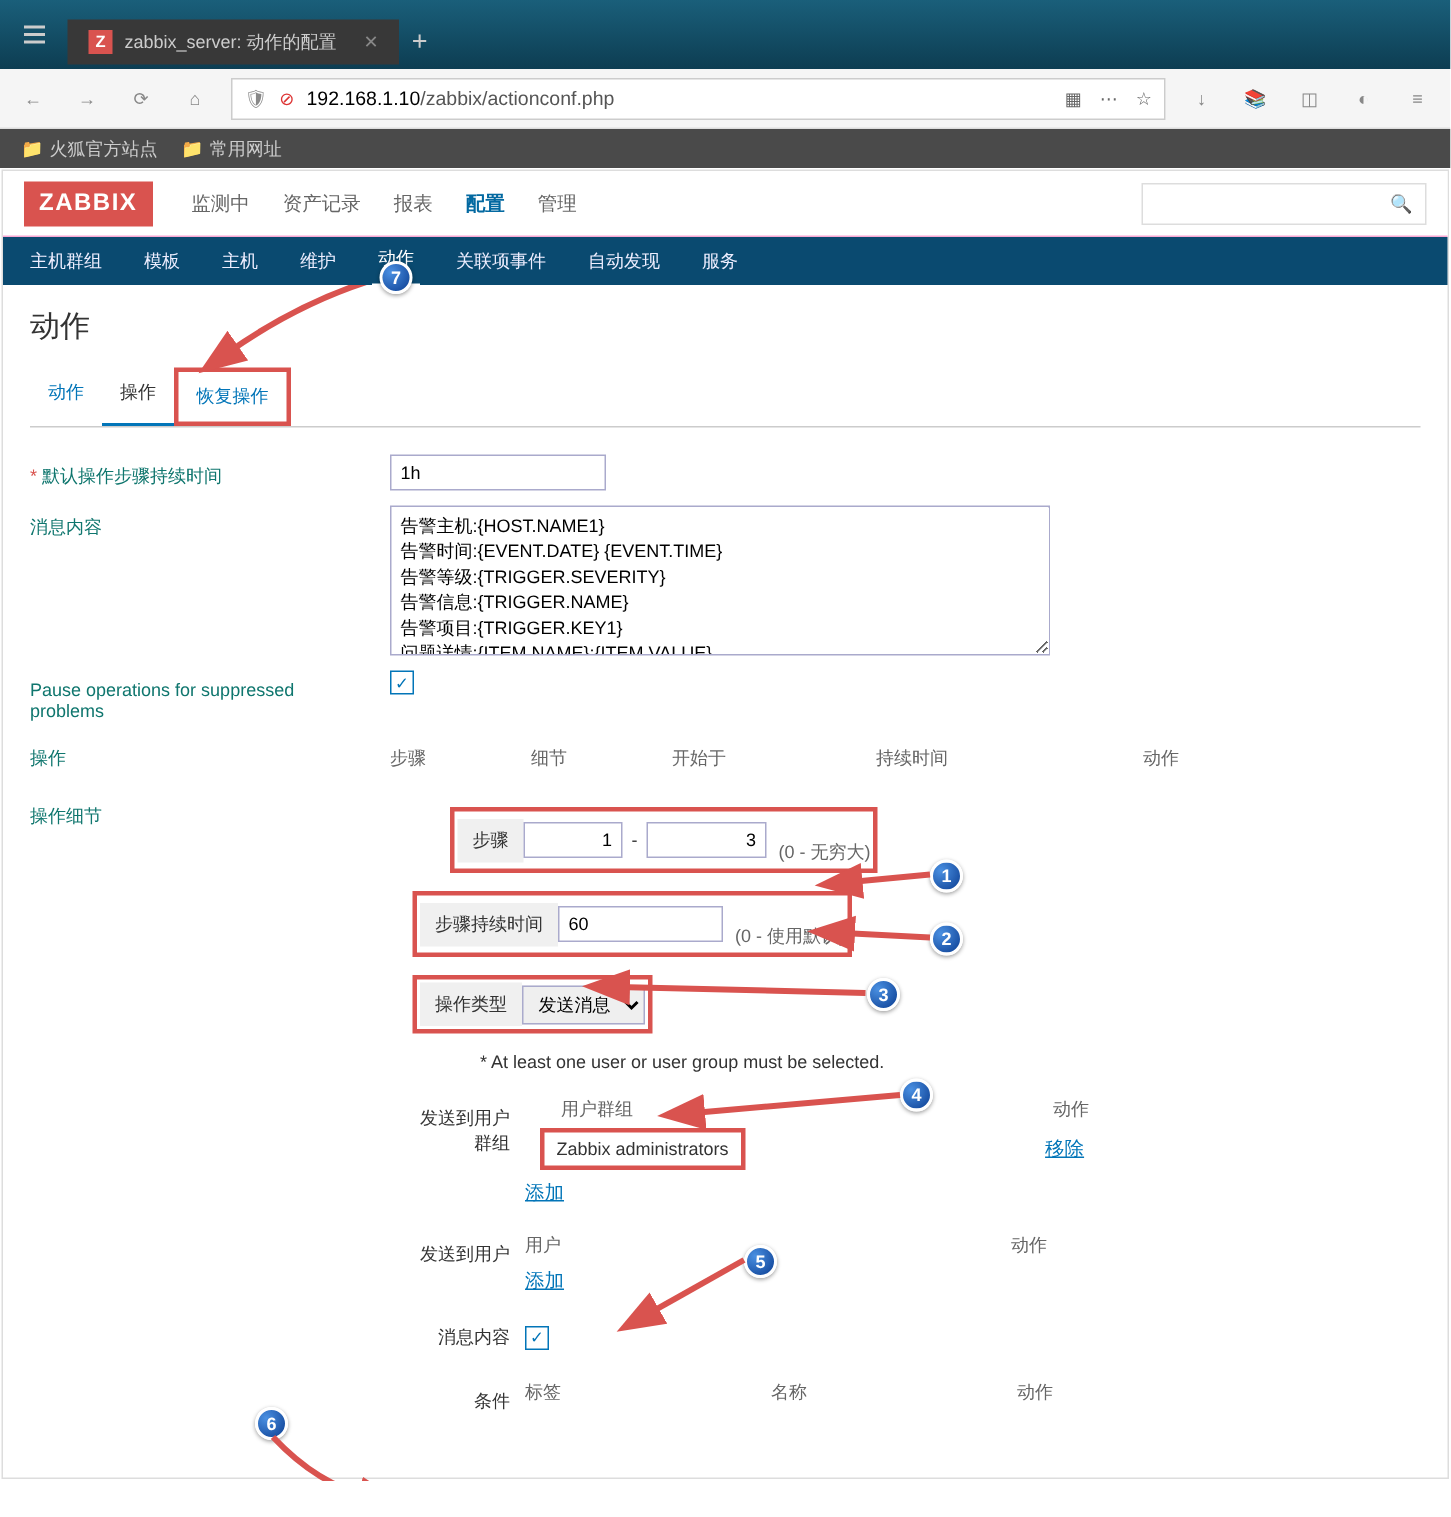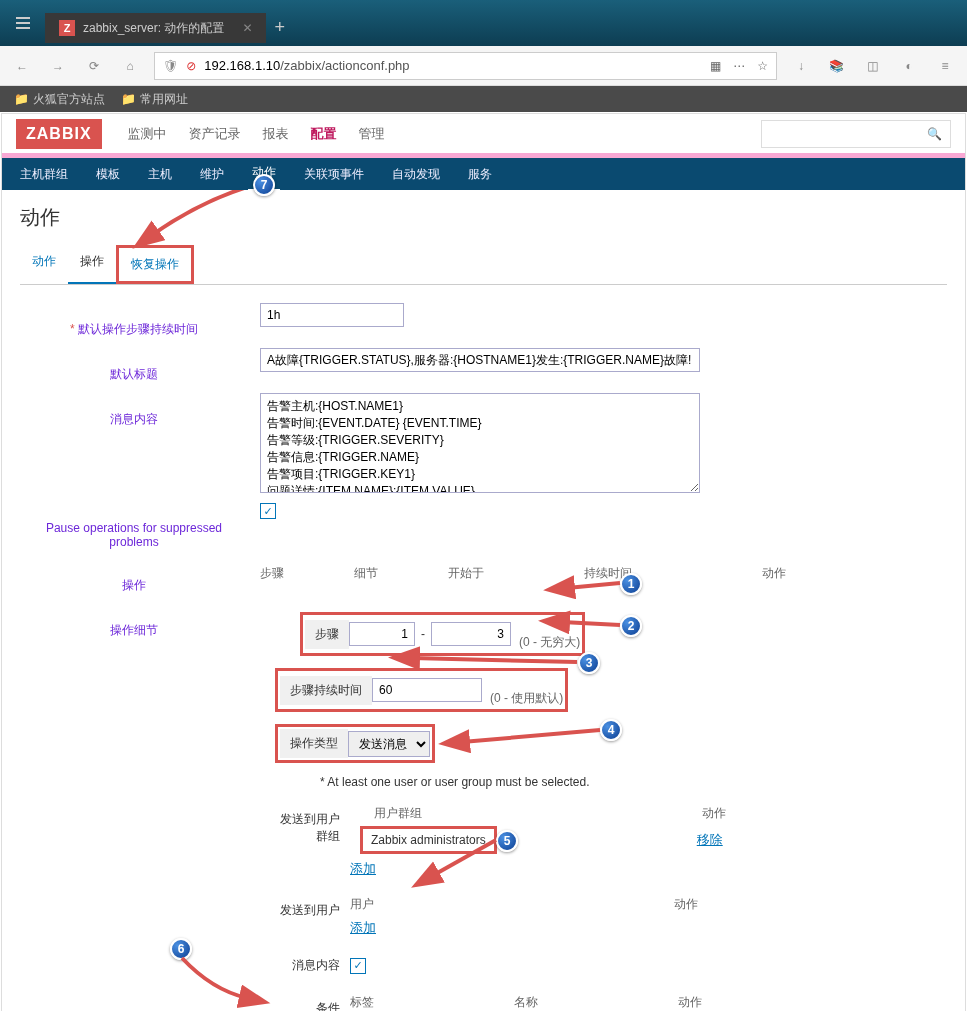--- a/index.html
+++ b/index.html
@@ -13,37 +13,37 @@
 .new-tab { color: #ccc; font-size: 18px; margin-left: 8px; margin-top: 8px; cursor: pointer; }
 .nav-bar { background: #f5f5f5; border-bottom: 1px solid #ddd; height: 40px; display: flex; align-items: center; padding: 0 10px; gap: 12px; }
 .nav-btn { width: 24px; height: 24px; display: flex; align-items: center; justify-content: center; color: #888; cursor: pointer; }
 .url-bar { flex: 1; background: #fff; border: 1px solid #ccc; height: 28px; display: flex; align-items: center; padding: 0 8px; gap: 8px; }
 .url-text { color: #555; font-size: 13px; }
 .url-host { color: #000; }
 .url-icons { margin-left: auto; display: flex; gap: 12px; color: #666; }
 .bookmark-bar { background: #4a4a4a; color: #ccc; height: 26px; display: flex; align-items: center; padding: 0 14px; gap: 16px; font-size: 12px; }
 .bm-item { display: flex; align-items: center; gap: 4px; cursor: pointer; }
 .zabbix-wrap { border: 1px solid #ddd; margin: 1px; }
-.zabbix-header { background: #fff; display: flex; align-items: center; padding: 0 14px; height: 44px; border-bottom: 5px solid #f9a8d4; }
+.zabbix-header { background: #fff; display: flex; align-items: center; padding: 0 14px; height: 44px; border-bottom: 1px solid #f9a8d4; }
 .zabbix-logo { background: #d9534f; color: #fff; font-weight: bold; padding: 6px 10px; font-size: 16px; letter-spacing: 1px; }
 .top-menu { display: flex; gap: 22px; margin-left: 26px; color: #666; font-size: 13px; }
 .top-menu-item { cursor: pointer; }
-.top-menu-item.active { color: #be185d; font-weight: bold; }
+.top-menu-item.active { color: #0369a1; font-weight: bold; }
 .search-area { margin-left: auto; width: 190px; height: 28px; border: 1px solid #ddd; display: flex; align-items: center; justify-content: flex-end; padding: 0 8px; color: #999; }
 .sub-nav { background: #0a4a70; color: #eef; height: 32px; display: flex; align-items: center; padding: 0 14px; gap: 20px; font-size: 12px; }
 .sub-nav-item { cursor: pointer; padding: 8px 4px; }
 .sub-nav-item.active { border-bottom: 3px solid #fff; color: #fff; }
 .page { padding: 14px 18px; position: relative; }
 .page-title { font-size: 20px; color: #333; margin-bottom: 14px; }
 .tabs { border-bottom: 1px solid #ccc; display: flex; gap: 0; font-size: 12px; margin-bottom: 18px; }
 .tab-link { padding: 8px 12px; color: #0275b8; cursor: pointer; }
 .tab-link.active { border-bottom: 2px solid #0275b8; color: #333; }
 .tab-link.highlighted { border: 3px solid #d9534f; }
 .form-row { display: flex; align-items: flex-start; margin-bottom: 10px; }
-.form-label { width: 240px; text-align: center; padding-right: 12px; padding-top: 6px; color: #6d28d9; font-size: 12px; margin-top: 12px; }
+.form-label { width: 240px; text-align: left; padding-right: 12px; padding-top: 6px; color: #0f766e; font-size: 12px; }
 .req::before { content: "* "; color: #d9534f; }
 input[type=text], textarea, select { border: 1px solid #aac; padding: 4px 6px; font-size: 12px; font-family: inherit; }
 .inp-sm { width: 144px; }
 .inp-lg { width: 440px; }
 textarea.msg { width: 440px; height: 100px; resize: both; }
 .checkbox-custom { width: 16px; height: 16px; border: 1px solid #0275b8; display: inline-flex; align-items: center; justify-content: center; color: #0275b8; font-size: 11px; }
 .op-table-header { display: flex; gap: 70px; color: #666; font-size: 12px; padding: 6px 0; }
 .op-details { margin-top: 8px; }
 .detail-row { display: flex; align-items: center; margin-bottom: 12px; }
 .detail-label { padding: 6px 10px; color: #333; text-align: right; }
@@ -136,24 +136,20 @@
     <span class="tab-link">动作</span>
     <span class="tab-link active">操作</span>
     <span class="tab-link highlighted">恢复操作</span>
   </div>
 
   <div class="form-row">
     <div class="form-label req">默认操作步骤持续时间</div>
     <input type="text" class="inp-sm" value="1h" style="">
   </div>
 
-  <div class="form-row">
-    <div class="form-label">默认标题</div>
-    <input type="text" class="inp-lg" value="A故障{TRIGGER.STATUS},服务器:{HOSTNAME1}发生:{TRIGGER.NAME}故障!" style="">
-  </div>
 
   <div class="form-row">
     <div class="form-label">消息内容</div>
     <textarea class="msg" style="">告警主机:{HOST.NAME1}
 告警时间:{EVENT.DATE} {EVENT.TIME}
 告警等级:{TRIGGER.SEVERITY}
 告警信息:{TRIGGER.NAME}
 告警项目:{TRIGGER.KEY1}
 问题详情:{ITEM.NAME}:{ITEM.VALUE}
 当前状态:{TRIGGER.STATUS}:{ITEM.VALUE1}</textarea>

